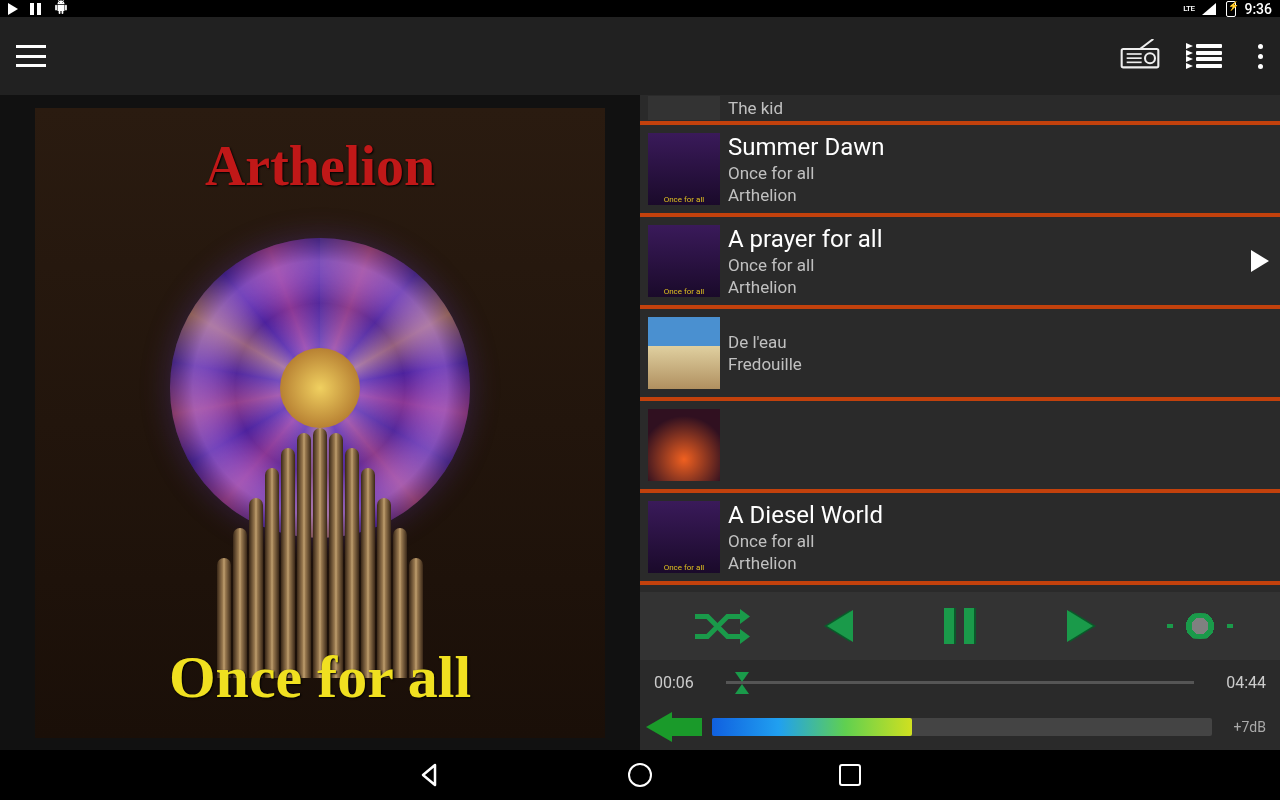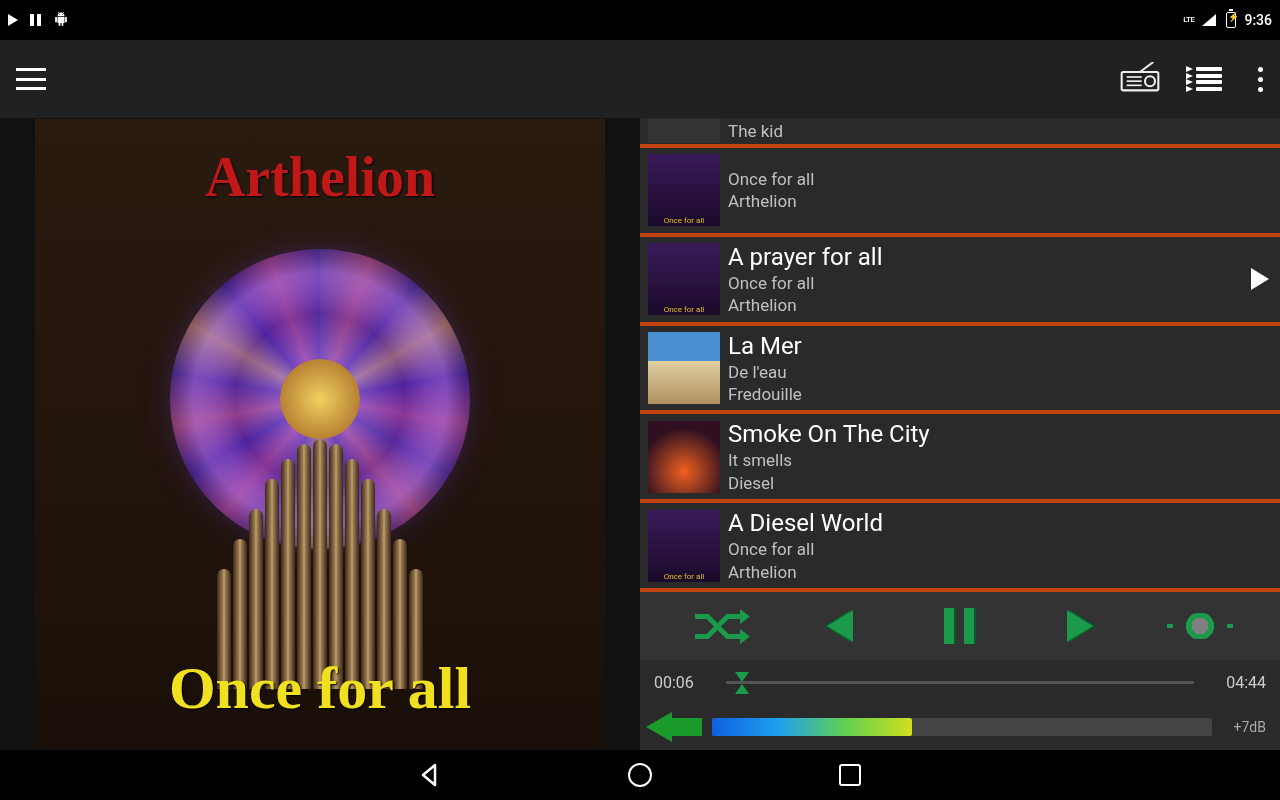--- a/index.html
+++ b/index.html
@@ -1,20 +1,20 @@
 <!DOCTYPE html>
 <html><head>
 <meta charset="utf-8">
 <style>
   * { box-sizing: border-box; margin: 0; padding: 0; }
   html, body { width: 1280px; height: 800px; overflow: hidden; background: #000; font-family: Roboto, Arial, sans-serif; color: #fff; }
   .screen { width: 1280px; height: 800px; display: flex; flex-direction: column; background: #000; }
 
   
-  .status-bar { height: 40px; background: #000; display: flex; align-items: center; padding: 0 8px; font-size: 14px; text-align: right; }
+  .status-bar { height: 17px; background: #000; display: flex; align-items: center; padding: 0 8px; font-size: 14px; text-align: right; }
   .status-left { display: flex; gap: 12px; align-items: center; }
   .status-right { margin-left: auto; display: flex; gap: 8px; align-items: center; font-weight: 500; }
   .tri-icon { width: 0; height: 0; border-left: 10px solid #fff; border-top: 6px solid transparent; border-bottom: 6px solid transparent; }
   .pause-mini { display: flex; gap: 3px; }
   .pause-mini div { width: 4px; height: 12px; background: #fff; }
   .android-icon svg { width: 16px; height: 14px; fill: #fff; }
   .sig-icon { width: 16px; height: 12px; position: relative; }
   .sig-icon::before { content: ""; position: absolute; bottom: 0; left: 0; border-right: 14px solid #fff; border-top: 12px solid transparent; }
   .batt-icon { width: 10px; height: 16px; border: 1.5px solid #fff; border-radius: 2px; position: relative; }
   .batt-icon::before { content: ""; position: absolute; top: -4px; left: 2px; width: 4px; height: 2px; background: #fff; }
@@ -185,52 +185,47 @@
           <div class="track partial">
             <div class="thumb partial "></div>
             <div class="track-info">
               <div class="track-sub">The kid</div>
             </div>
             <div class="play-ind"></div>
           </div>
           <div class="track">
             <div class="thumb thumb-organ"></div>
             <div class="track-info">
+              <div class="track-title">Summer Dawn</div>
               <div class="track-sub">Once for all</div>
               <div class="track-sub">Arthelion</div>
             </div>
             <div class="play-ind"></div>
           </div>
           <div class="track">
             <div class="thumb thumb-organ"></div>
             <div class="track-info">
               <div class="track-title">A prayer for all</div>
               <div class="track-sub">Once for all</div>
               <div class="track-sub">Arthelion</div>
             </div>
             <div class="play-ind">
               <div class="tri-big"></div>
             </div>
           </div>
           <div class="track">
             <div class="thumb thumb-sea"></div>
             <div class="track-info">
-              <div class="track-title">La Mer</div>
               <div class="track-sub">De l'eau</div>
               <div class="track-sub">Fredouille</div>
             </div>
             <div class="play-ind"></div>
           </div>
           <div class="track">
             <div class="thumb thumb-fire"></div>
-            <div class="track-info">
-              <div class="track-title">Smoke On The City</div>
-              <div class="track-sub">It smells</div>
-              <div class="track-sub">Diesel</div>
-            </div>
             <div class="play-ind"></div>
           </div>
           <div class="track">
             <div class="thumb thumb-organ"></div>
             <div class="track-info">
               <div class="track-title">A Diesel World</div>
               <div class="track-sub">Once for all</div>
               <div class="track-sub">Arthelion</div>
             </div>
             <div class="play-ind"></div>

